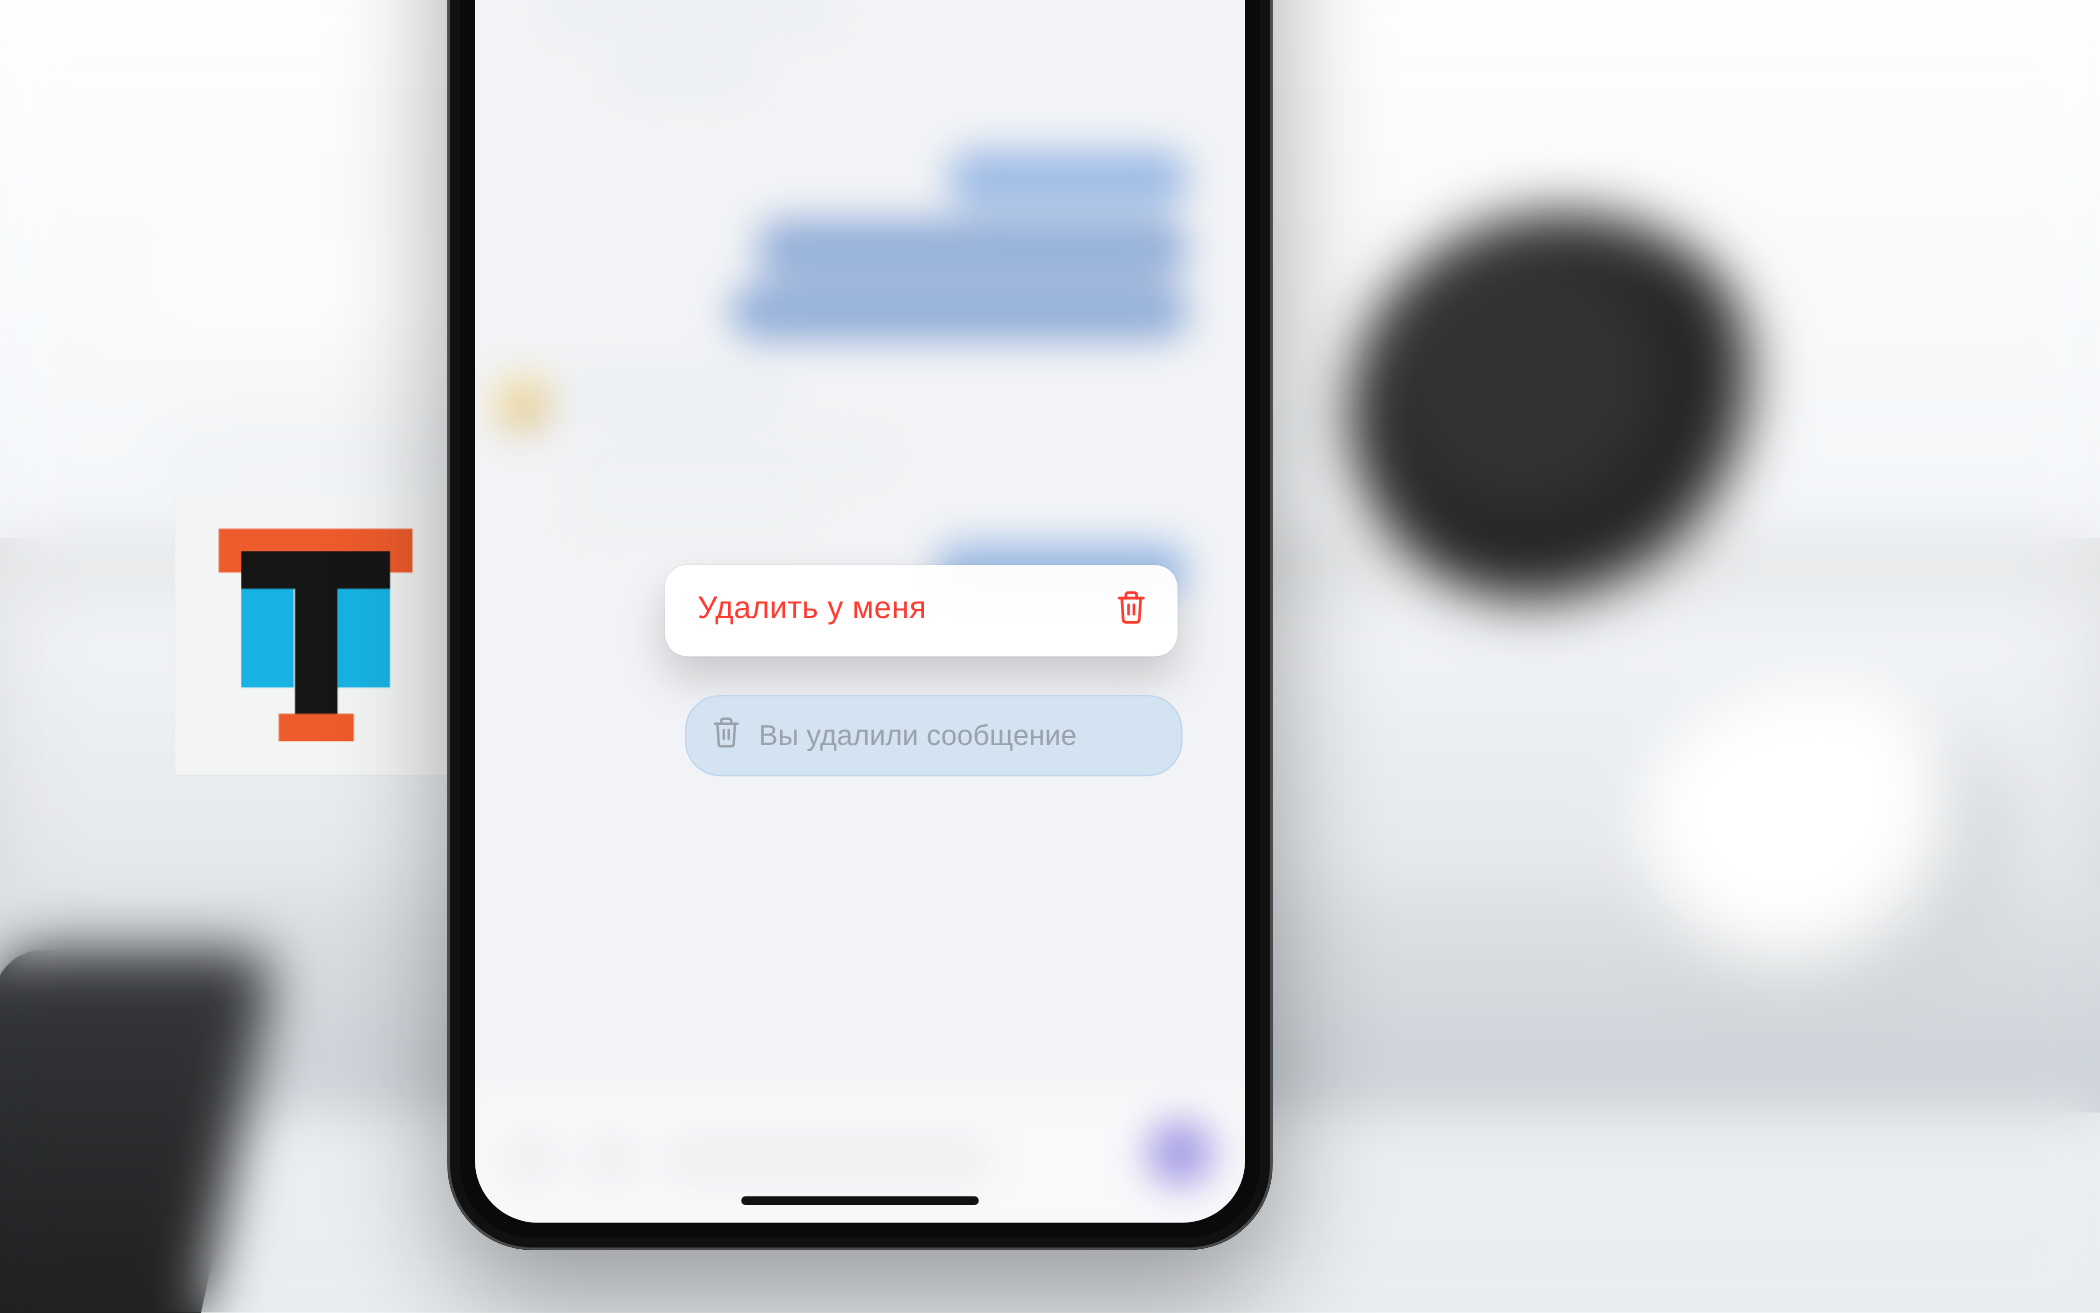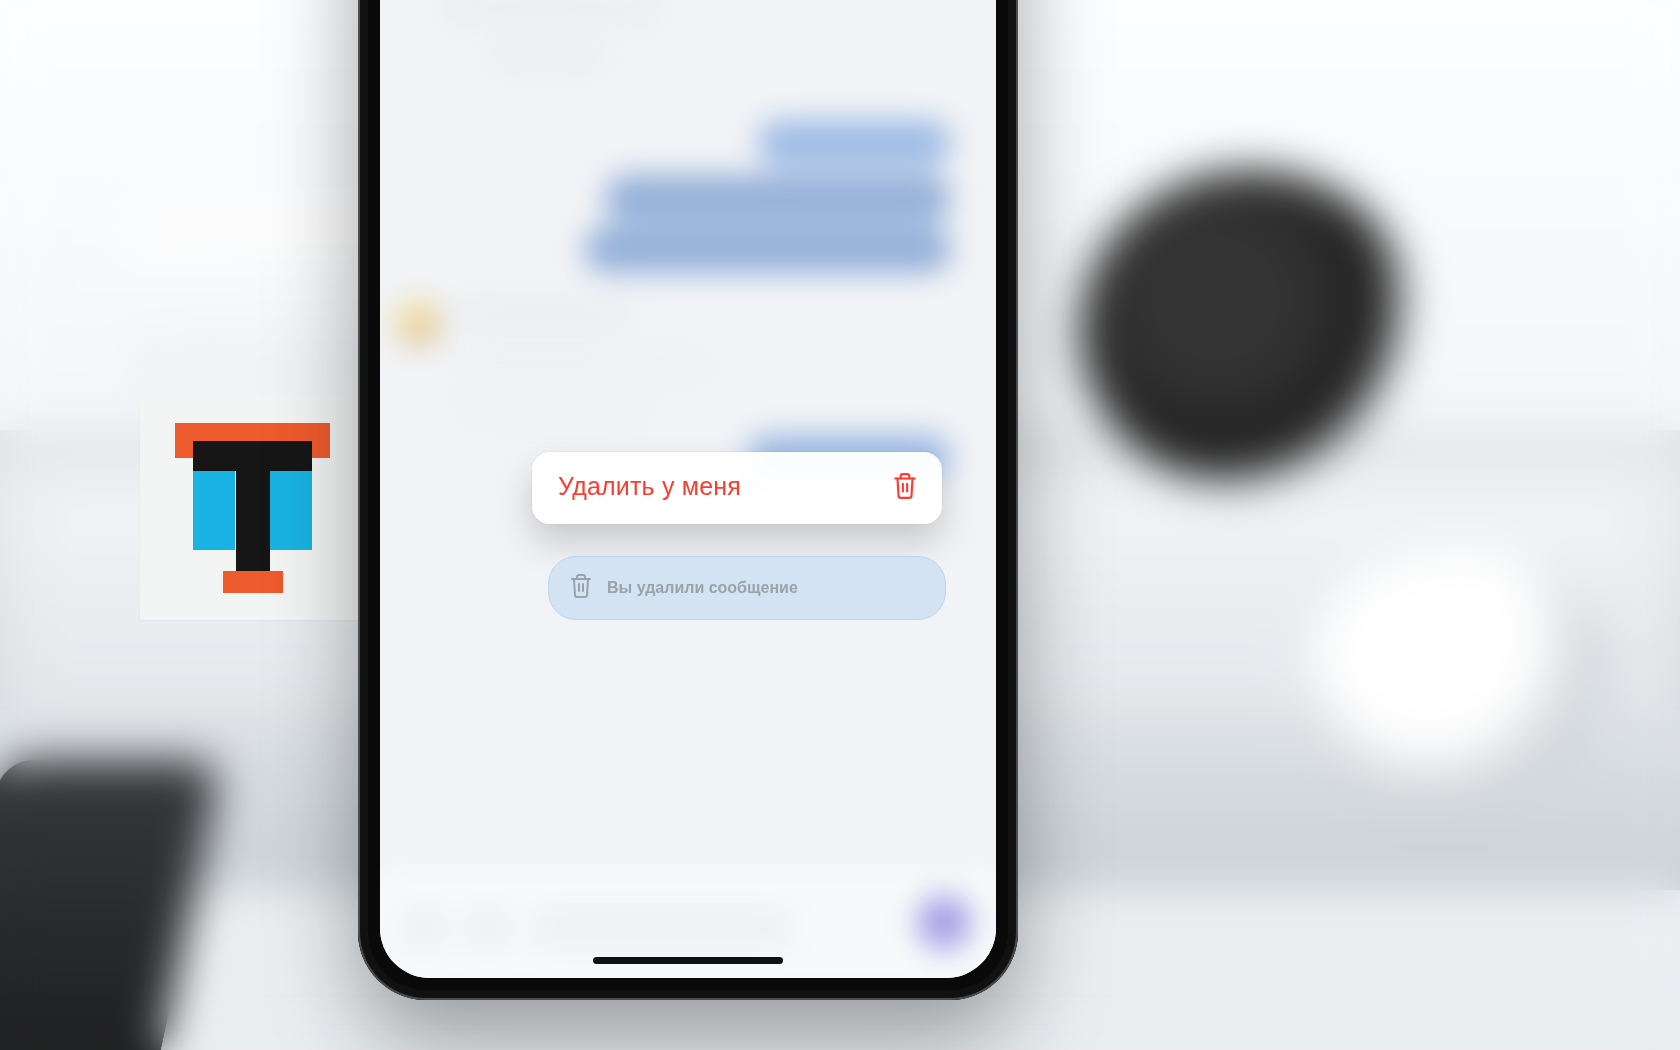--- a/index.html
+++ b/index.html
@@ -113,21 +113,21 @@
 
   
   .sent-bubble{
     position:absolute; left:168px; top:864px; width:398px;
     background:var(--bubble-blue); border:1px solid var(--bubble-blue-border);
     border-radius:28px;
     padding: 16px 22px 16px 20px;
     display:flex; align-items:center; gap:14px;
   }
   .sent-bubble svg{ width:24px; height:26px; stroke:var(--grey-text); flex:0 0 auto; }
-  .sent-bubble .txt{ color:var(--grey-text); font-size:16px; font-weight:700;text-align:right; }
+  .sent-bubble .txt{ color:var(--grey-text); font-size:23px; font-weight:400;text-align:right; }
 
 </style>
 </head>
 <body>
 
 <div class="bg">
   <div class="bg-desk"></div>
   <div class="bg-deskedge"></div>
   <div class="bg-books"></div>
   <div class="bg-headphones"></div>

